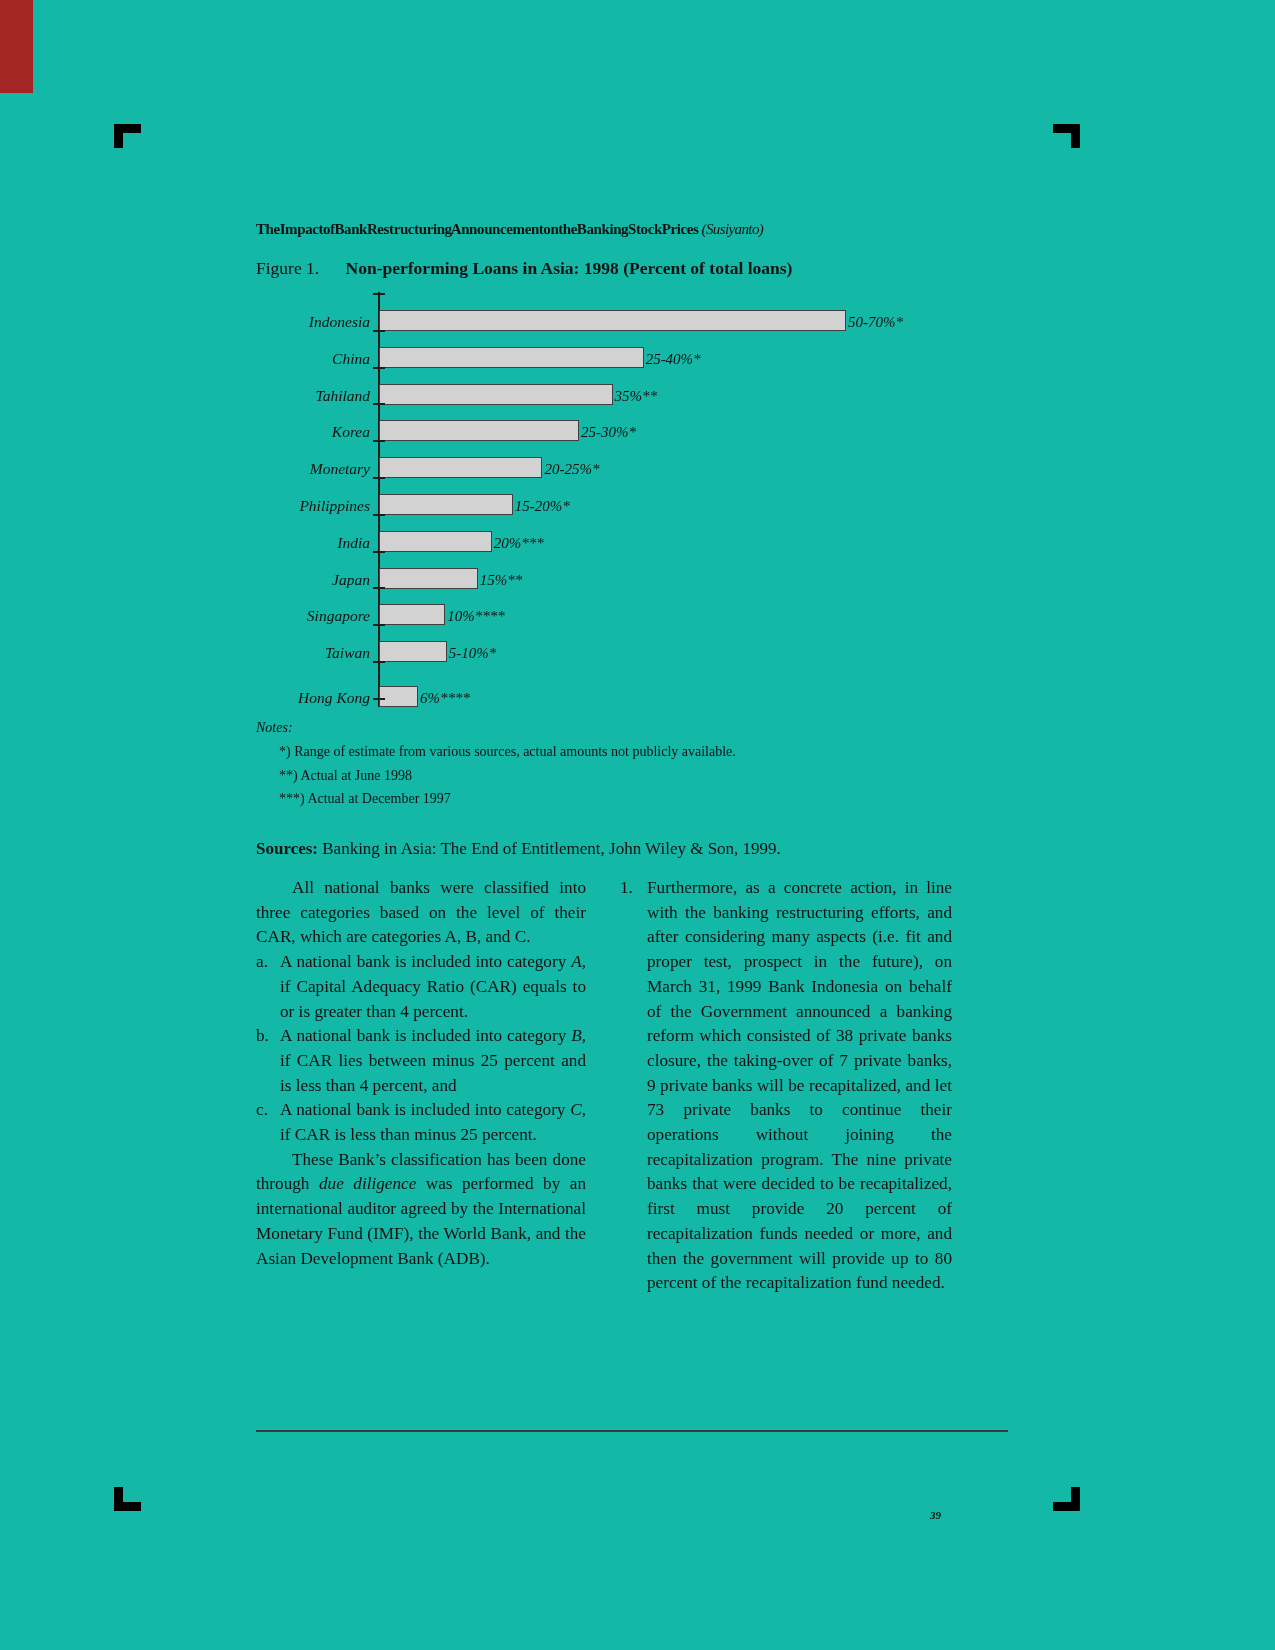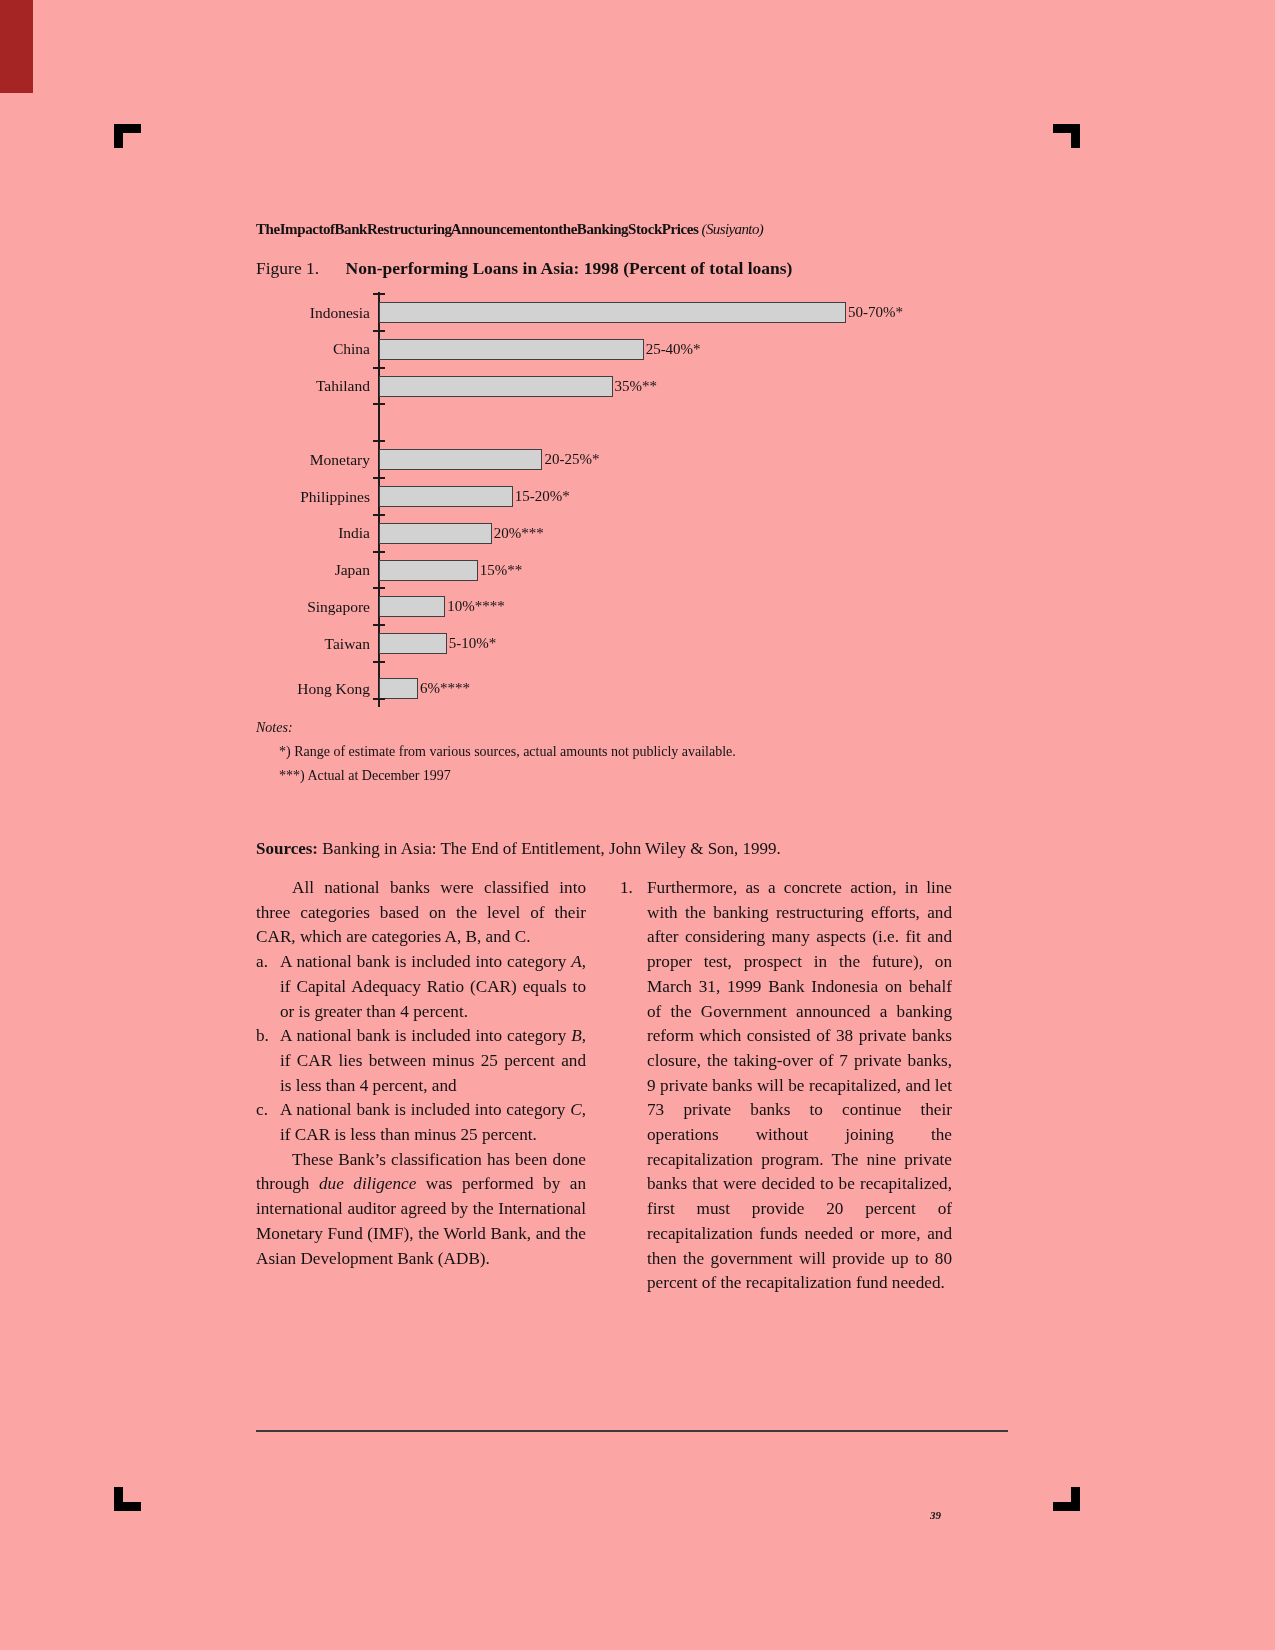--- a/index.html
+++ b/index.html
@@ -1,18 +1,18 @@
 <!DOCTYPE html>
 <html><head>
 <meta charset="utf-8">
 <style>
   html,body{margin:0;padding:0;background:#e8e8e8;}
   .page{
     position:relative;width:1275px;height:1650px;margin:0 auto;
-    background:#fca5a5;color:#121212;
+    background:#14b8a6;color:#121212;
     font-family:"Liberation Serif", serif;
     overflow:hidden;
   }
   
   .redbar{position:absolute;left:0;top:0;width:33px;height:93px;background:#a52524;}
   .crop{position:absolute;width:27px;height:24px;box-sizing:border-box;}
   .crop.tl{left:114px;top:124px;border-top:9px solid #000;border-left:9px solid #000;}
   .crop.tr{left:1053px;top:124px;border-top:9px solid #000;border-right:9px solid #000;}
   .crop.bl{left:114px;top:1487px;border-bottom:9px solid #000;border-left:9px solid #000;}
   .crop.br{left:1053px;top:1487px;border-bottom:9px solid #000;border-right:9px solid #000;}
@@ -22,21 +22,21 @@
     letter-spacing:-0.4px;word-spacing:-3.5px;font-weight:bold;
   }
   .running-head .author{font-style:italic;font-weight:normal;margin-left:3px;letter-spacing:-0.6px;}
 
   .figure-caption{position:absolute;left:256px;top:258px;font-size:17.5px;white-space:nowrap;}
   .figure-caption .cap-title{font-weight:bold;margin-left:22px;}
 
   
   .chart{position:absolute;left:256px;top:294px;width:670px;height:416px;}
   .chart-plot{position:absolute;left:0;top:0;width:100%;height:100%;}
-  .chart-row{position:absolute;left:0;width:100%;height:37px;display:flex;align-items:center;}
+  .chart-row{position:absolute;left:0;width:100%;height:37px;display:flex;align-items:flex-end;font-style:italic;}
   .chart-cat{width:114px;flex:none;text-align:right;font-size:15.5px;padding-right:0;}
   .chart-bar{height:21px;flex:none;margin-left:9px;background:#d2d2d2;border:1px solid #3f3f3f;box-sizing:border-box;}
   .chart-val{margin-left:2px;font-size:15px;white-space:nowrap;}
   .y-axis{position:absolute;left:122px;top:-2px;width:2px;height:415px;background:#1c1c1c;}
   .tick{position:absolute;left:117px;width:12px;height:2px;background:#1c1c1c;}
 
   
   .notes{position:absolute;left:256px;top:716px;font-size:14px;line-height:23.8px;width:720px;}
   .notes .notes-label{font-style:italic;}
   .notes .note-line{margin-left:23px;}
@@ -88,20 +88,25 @@
         <div class="chart-row" style="top: 36.8px;">
           <span class="chart-cat">China</span>
           <div class="chart-bar" style="width: 264.633px; background: rgb(210, 210, 210); border-color: rgb(63, 63, 63);"></div>
           <span class="chart-val">25-40%*</span>
         </div>
         <div class="chart-row" style="top: 73.6px;">
           <span class="chart-cat">Tahiland</span>
           <div class="chart-bar" style="width: 233.5px; background: rgb(210, 210, 210); border-color: rgb(63, 63, 63);"></div>
           <span class="chart-val">35%**</span>
         </div>
+        <div class="chart-row" style="top: 110.4px;">
+          <span class="chart-cat">Korea</span>
+          <div class="chart-bar" style="width: 200.032px; background: rgb(210, 210, 210); border-color: rgb(63, 63, 63);"></div>
+          <span class="chart-val">25-30%*</span>
+        </div>
         <div class="chart-row" style="top: 147.2px;">
           <span class="chart-cat">Monetary</span>
           <div class="chart-bar" style="width: 163.45px; background: rgb(210, 210, 210); border-color: rgb(63, 63, 63);"></div>
           <span class="chart-val">20-25%*</span>
         </div>
         <div class="chart-row" style="top: 184px;">
           <span class="chart-cat">Philippines</span>
           <div class="chart-bar" style="width: 133.873px; background: rgb(210, 210, 210); border-color: rgb(63, 63, 63);"></div>
           <span class="chart-val">15-20%*</span>
         </div>
@@ -141,20 +146,21 @@
         <div class="tick" style="top: 293.4px; background: rgb(28, 28, 28);"></div>
         <div class="tick" style="top: 330.2px; background: rgb(28, 28, 28);"></div>
         <div class="tick" style="top: 367px; background: rgb(28, 28, 28);"></div>
         <div class="tick" style="top: 403.8px; background: rgb(28, 28, 28);"></div>
       </div>
   </div>
 
   <div class="notes">
     <div class="notes-label">Notes:</div>
     <div class="note-line">*) Range of estimate from various sources, actual amounts not publicly available.</div>
+    <div class="note-line">**) Actual at June 1998</div>
     <div class="note-line">***) Actual at December 1997</div>
   </div>
 
   <div class="sources">
     <span class="src-label">Sources:</span><span> Banking in Asia: The End of Entitlement, John Wiley &amp; Son, 1999.</span>
   </div>
 
   <div class="col col-left">
     <div class="para-indent">All national banks were classified into three categories based on the level of their CAR, which are categories A, B, and C.</div>
     <div class="list-item">

